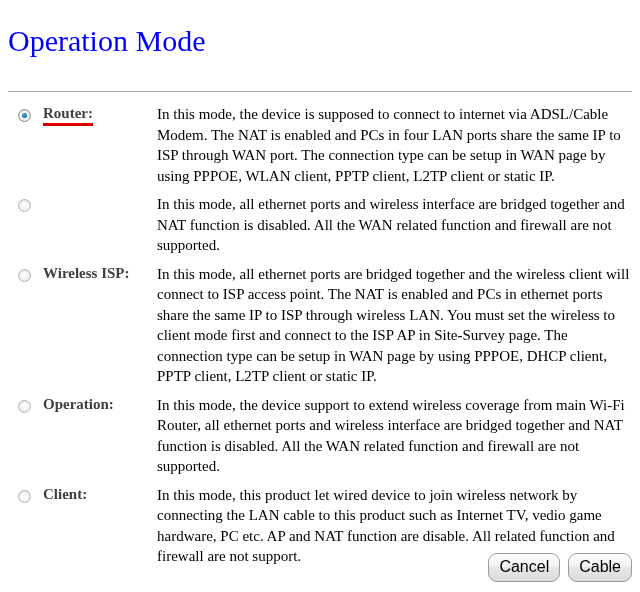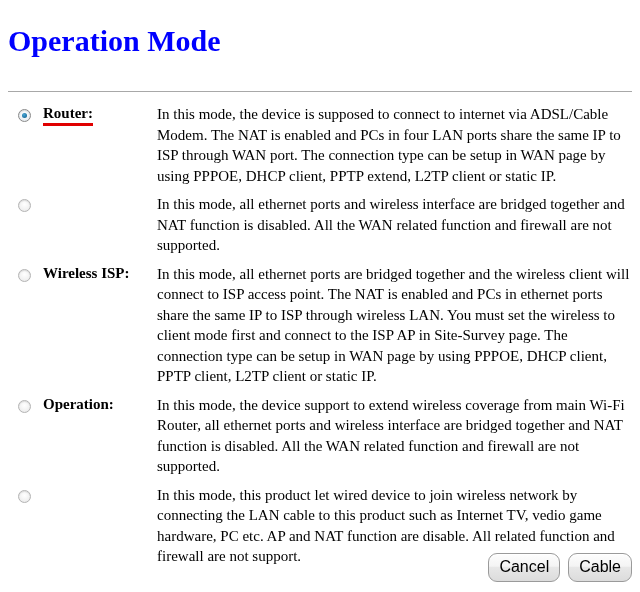--- a/index.html
+++ b/index.html
@@ -23,21 +23,21 @@
     box-sizing: border-box;
   }
 
   
   .page-title {
     position: absolute;
     left: 8px;
     top: 4px;
     font-family: "Liberation Serif", "DejaVu Serif", serif;
     font-size: 30px;
-    font-weight: bold;
+    font-weight: normal;
     color: #0000ff;
     letter-spacing: 0px;
     line-height: 34px;
     white-space: nowrap;
   }
 
   
   .intro {
     position: absolute;
     left: 8px;
@@ -115,21 +115,21 @@
   }
 
   .mode-label {
     position: absolute;
     left: 43px;
     top: 0px;
     width: 110px;
     font-size: 15px;
     font-weight: bold;
     line-height: 19px;
-    color: #000000;
+    color: #404040;
     white-space: nowrap;
   }
   .mode-label.underlined {
     border-bottom: 3px solid #e00000;
     display: inline-block;
     padding-bottom: 0px;
     width: auto;
   }
 
   .mode-desc {
@@ -176,21 +176,21 @@
 
 
   <div class="divider"></div>
 
   <div class="modes" id="mode-list">
       <div class="mode-row">
         <span class="radio-cell">
           <span class="radio checked"></span>
         </span>
         <span class="mode-label"><span class="mode-label underlined" style="position: static;">Router:</span></span>
-        <p class="mode-desc">In this mode, the device is supposed to connect to internet via ADSL/Cable Modem. The NAT is enabled and PCs in four LAN ports share the same IP to ISP through WAN port. The connection type can be setup in WAN page by using PPPOE, DHCP client, PPTP extend, L2TP client or static IP.</p>
+        <p class="mode-desc">In this mode, the device is supposed to connect to internet via ADSL/Cable Modem. The NAT is enabled and PCs in four LAN ports share the same IP to ISP through WAN port. The connection type can be setup in WAN page by using PPPOE, WLAN client, PPTP client, L2TP client or static IP.</p>
       </div>
       <div class="mode-row">
         <span class="radio-cell">
           <span class="radio"></span>
         </span>
         <p class="mode-desc">In this mode, all ethernet ports and wireless interface are bridged together and NAT function is disabled. All the WAN related function and firewall are not supported.</p>
       </div>
       <div class="mode-row">
         <span class="radio-cell">
           <span class="radio"></span>
@@ -202,20 +202,21 @@
         <span class="radio-cell">
           <span class="radio"></span>
         </span>
         <span class="mode-label"><span style="position: static;">Operation:</span></span>
         <p class="mode-desc">In this mode, the device support to extend wireless coverage from main Wi-Fi Router, all ethernet ports and wireless interface are bridged together and NAT function is disabled. All the WAN related function and firewall are not supported.</p>
       </div>
       <div class="mode-row">
         <span class="radio-cell">
           <span class="radio"></span>
         </span>
+        <span class="mode-label"><span style="position: static;">Client:</span></span>
         <p class="mode-desc">In this mode, this product let wired device to join wireless network by connecting the LAN cable to this product such as Internet TV, vedio game hardware, PC etc. AP and NAT function are disable. All related function and firewall are not support.</p>
       </div>
     </div>
 
   <div class="button-bar">
     <button class="btn">Cancel</button>
     <button class="btn">Cable</button>
   </div>
 
 </div>

